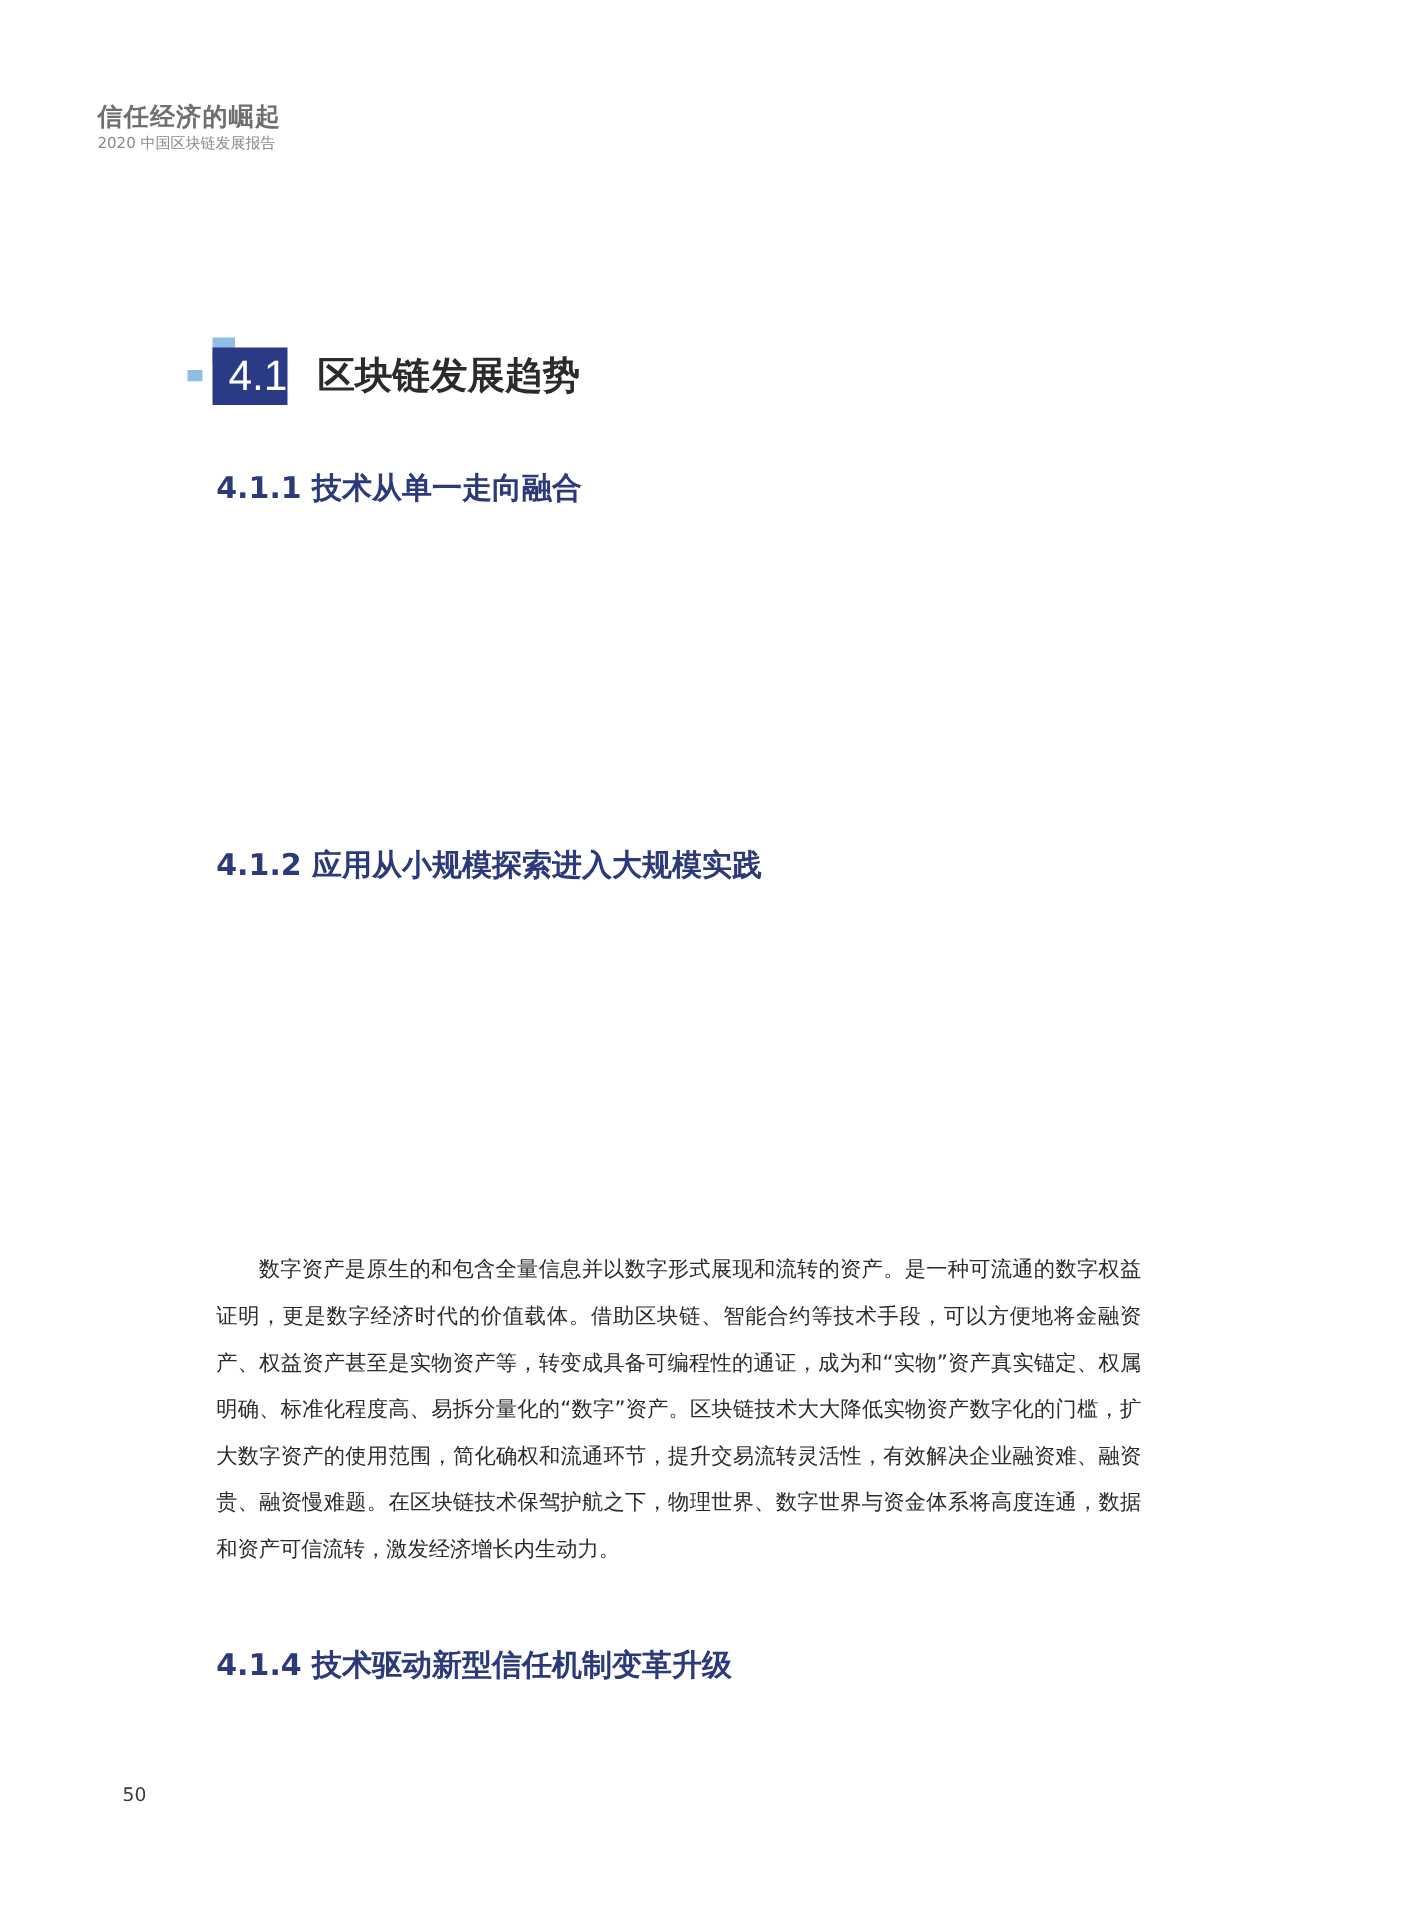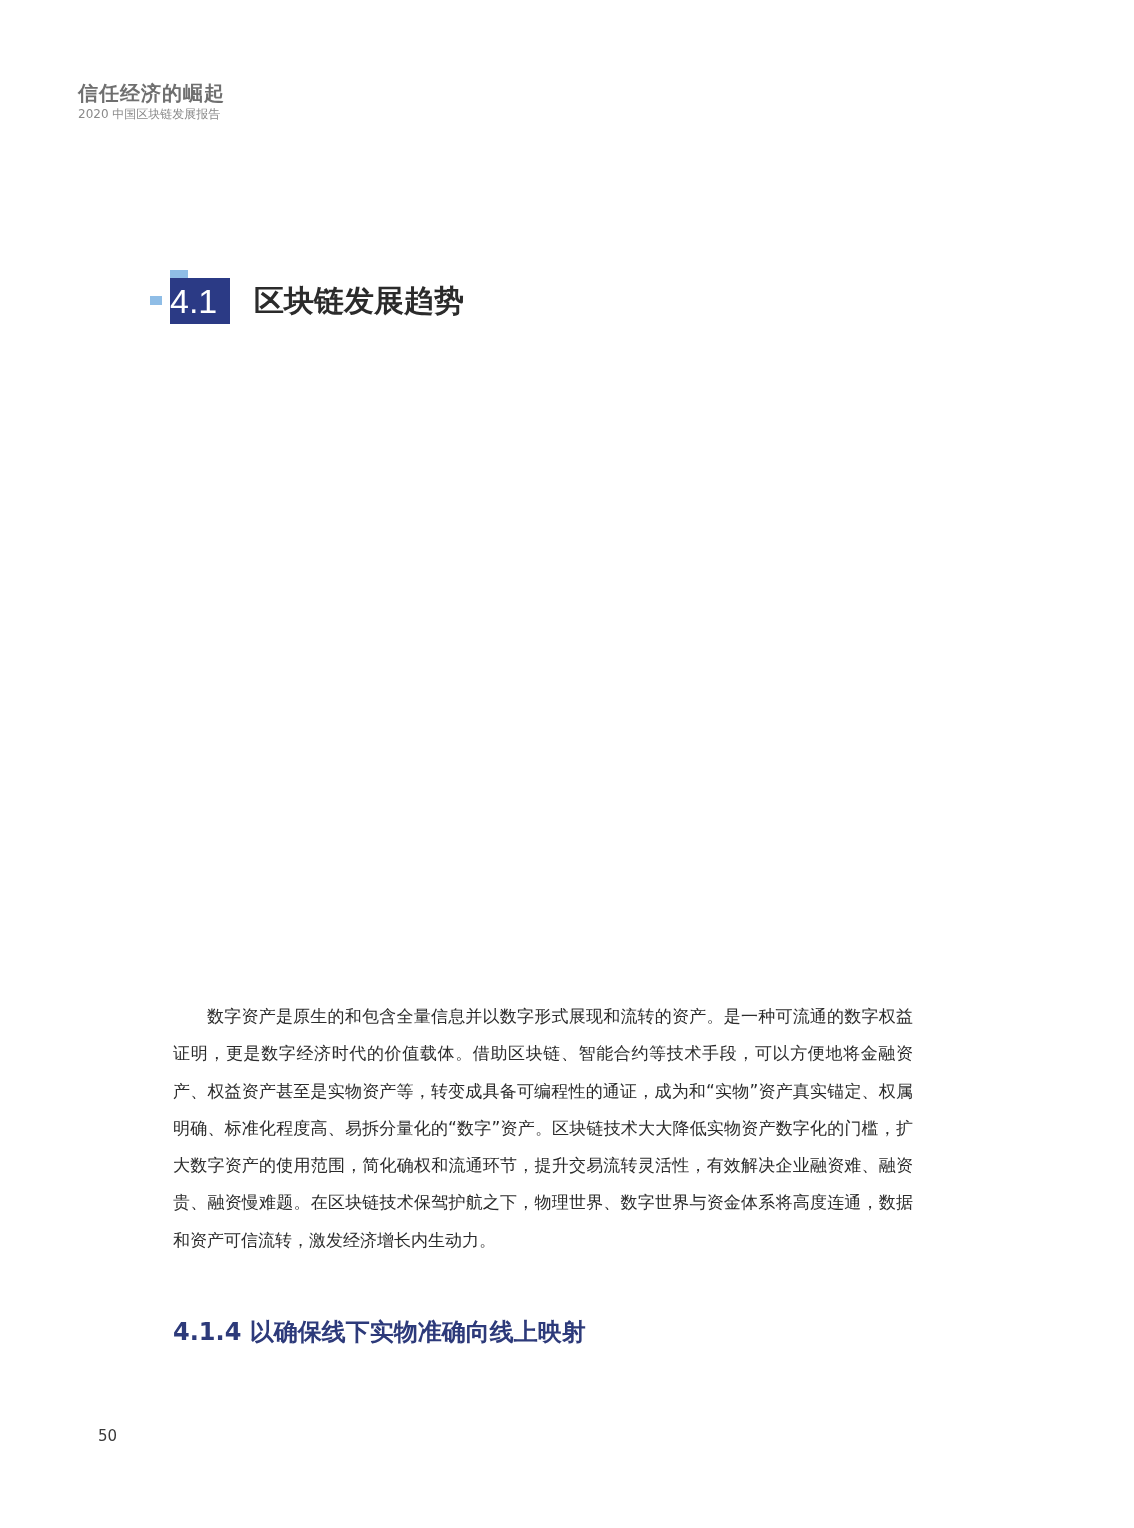--- a/index.html
+++ b/index.html
@@ -5,21 +5,21 @@
   html, body { margin: 0; padding: 0; background: #ffffff; }
   body { width: 1134px; height: 1528px; position: relative; overflow: hidden;
          font-family: "DejaVu Sans", "Liberation Sans", sans-serif; color: #2b2b2b; }
   .running-head { position: absolute; left: 78px; top: 80px; }
   .rh-title { font-size: 20px; font-weight: bold; color: #6f6f6f; letter-spacing: 1px; line-height: 26px; }
   .rh-sub { font-size: 12px; color: #8a8a8a; line-height: 16px; }
   .chapter { position: absolute; left: 150px; top: 270px; height: 56px; }
   .deco-big { position: absolute; left: 20px; top: 0; width: 18px; height: 22px; background: #8fbde6; }
   .deco-small { position: absolute; left: 0; top: 26px; width: 12px; height: 9px; background: #8fbde6; }
   .num-box { position: absolute; left: 20px; top: 8px; width: 60px; height: 46px; background: #2b3a85;
-             color: #ffffff; font-family: "Liberation Sans", sans-serif; font-size: 34px; line-height: 46px; text-align: left; }
+             color: #ffffff; font-family: "Liberation Sans", sans-serif; font-size: 34px; line-height: 46px; text-align: right; }
   .chapter-title { position: absolute; left: 104px; top: 10px; white-space: nowrap; font-size: 30px; font-weight: bold; color: #2b2b2b; line-height: 42px; text-align: right; }
   .section { position: absolute; left: 173px; width: 740px; }
   .sec-title { font-size: 24px; font-weight: bold; color: #2d3a7a; line-height: 34px; margin: 0; white-space: nowrap; }
   .sec-para { margin: 22px 0 0 0; font-size: 17px; line-height: 37.3px; color: #2b2b2b; text-indent: 2em; text-align: justify; }
   .page-num { position: absolute; left: 98px; top: 1427px; font-size: 15px; color: #3a3a3a; }
 </style>
 </head>
 <body>
 
 <div class="running-head">
@@ -28,26 +28,28 @@
 </div>
 
 <div class="chapter">
   <div class="deco-big"></div>
   <div class="deco-small"></div>
   <div class="num-box">4.1</div>
   <div class="chapter-title">区块链发展趋势</div>
 </div>
 
 <div class="section" style="top:373px;">
+  <h2 class="sec-title">4.1.1  技术从单一走向融合</h2>
 </div>
 
 <div class="section" style="top:675px;">
+  <h2 class="sec-title">4.1.2  应用从小规模探索进入大规模实践</h2>
 </div>
 
 <div class="section" style="top:976px;">
   <p class="sec-para">数字资产是原生的和包含全量信息并以数字形式展现和流转的资产。是一种可流通的数字权益证明，更是数字经济时代的价值载体。借助区块链、智能合约等技术手段，可以方便地将金融资产、权益资产甚至是实物资产等，转变成具备可编程性的通证，成为和“实物”资产真实锚定、权属明确、标准化程度高、易拆分量化的“数字”资产。区块链技术大大降低实物资产数字化的门槛，扩大数字资产的使用范围，简化确权和流通环节，提升交易流转灵活性，有效解决企业融资难、融资贵、融资慢难题。在区块链技术保驾护航之下，物理世界、数字世界与资金体系将高度连通，数据和资产可信流转，激发经济增长内生动力。</p>
 </div>
 
 <div class="section" style="top:1315px;">
-  <h2 class="sec-title">4.1.4  以确保线下实物准确向线上映射</h2>
+  <h2 class="sec-title">4.1.4  技术驱动新型信任机制变革升级</h2>
 </div>
 
 <div class="page-num">50</div>
 
 </body></html>

